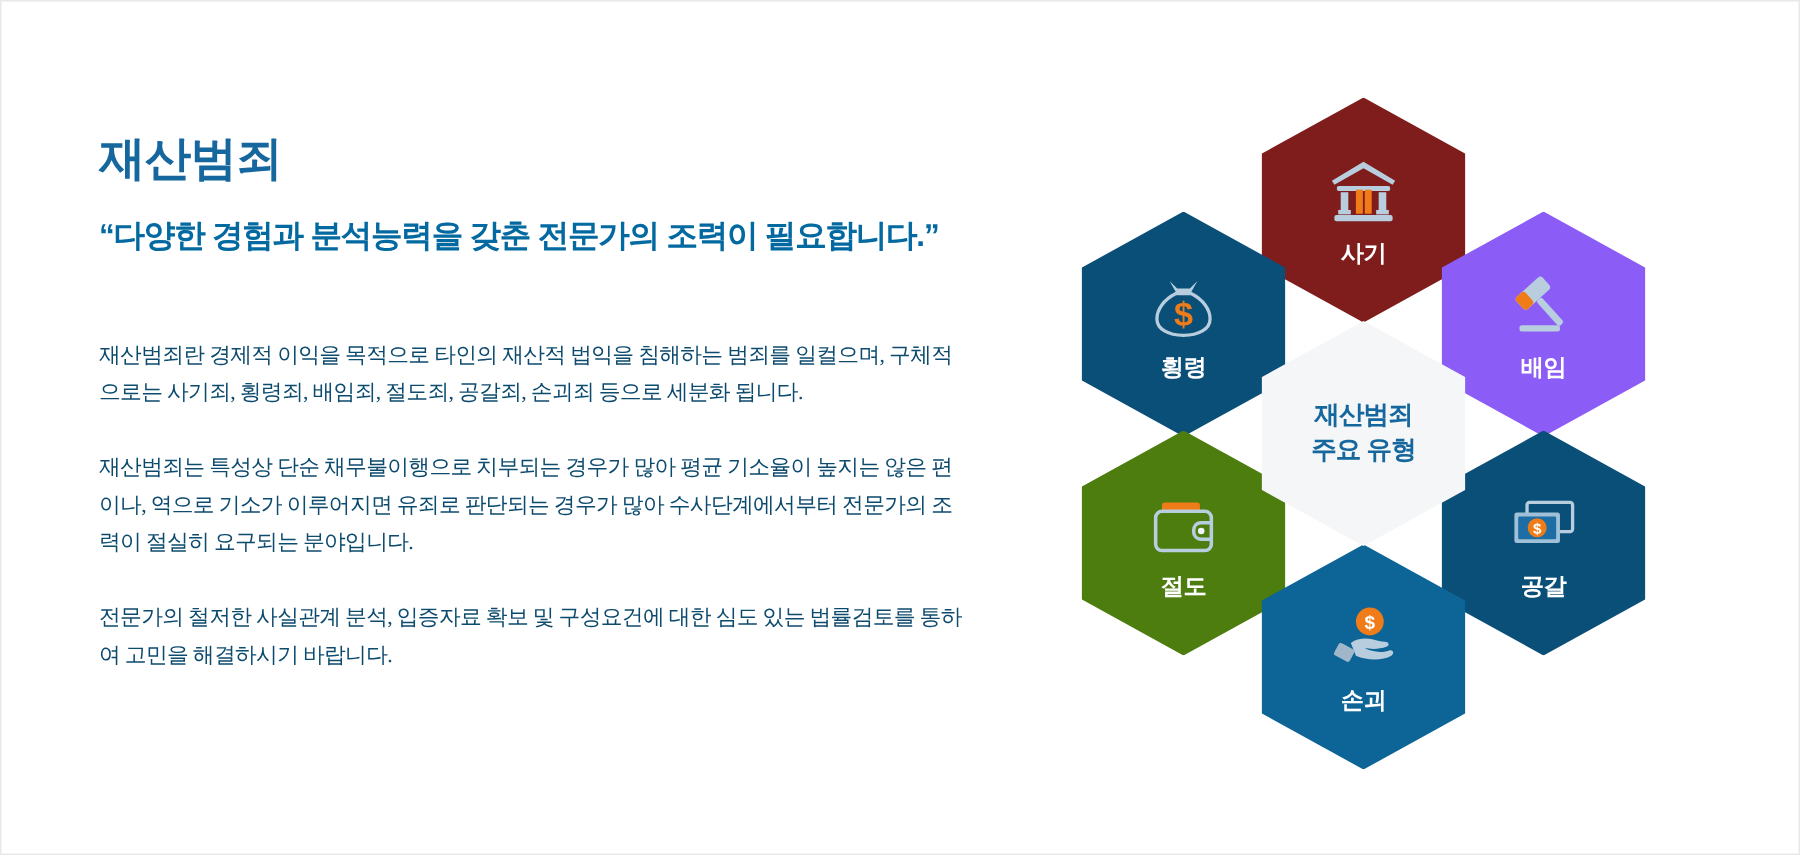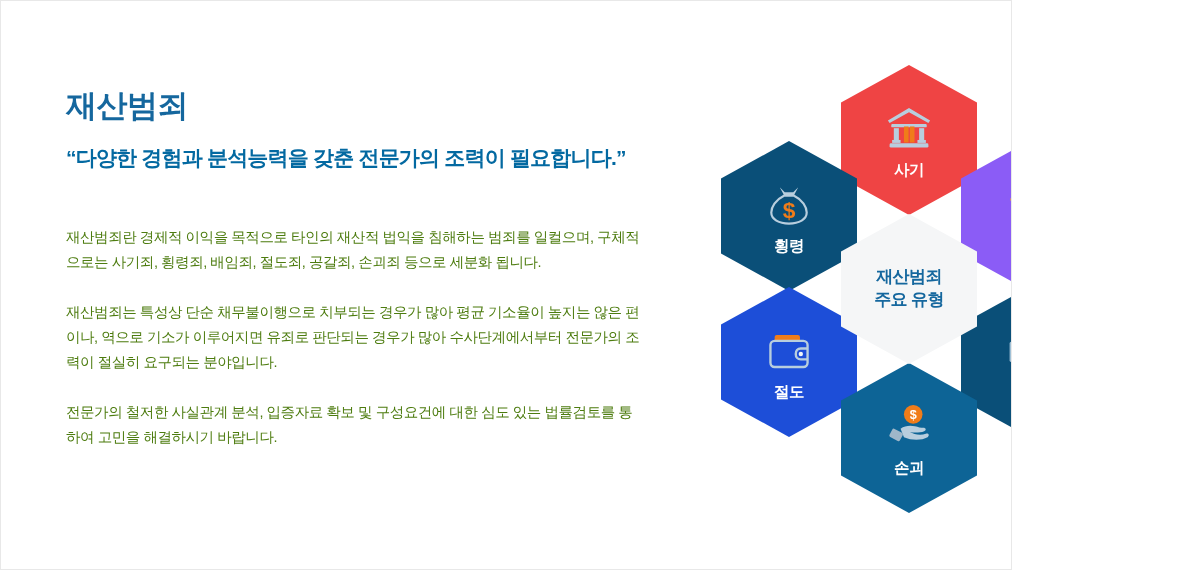--- a/index.html
+++ b/index.html
@@ -5,21 +5,21 @@
   html, body {
     margin: 0;
     padding: 0;
     background: #ffffff;
   }
   body {
     font-family: "Liberation Sans", "DejaVu Sans", sans-serif;
   }
   #page {
     position: relative;
-    width: 1012px;
+    width: 1200px;
     height: 570px;
     background: #ffffff;
     box-sizing: border-box;
     border: 1px solid #e8e8e8;
     overflow: hidden;
   }
 
   
   .left-col {
     position: absolute;
@@ -43,24 +43,25 @@
     letter-spacing: -0.8px;
     line-height: 1.25;
     white-space: nowrap;
   }
   .body-block {
     margin-top: 54px;
   }
   .body-para {
     font-size: 14.5px;
     line-height: 25px;
-    color: #4d7c0f;
+    color: #0c4a6e;
     letter-spacing: -0.45px;
     margin: 0 0 25px 0;
     max-width: 580px;
+    font-family: Liberation Serif, serif;
   }
   .body-para:last-child { margin-bottom: 0; }
 
   
   .hex-wrap {
     position: absolute;
     left: 700px;
     top: 46px;
     width: 420px;
     height: 460px;
@@ -134,21 +135,21 @@
 
     <div class="body-block">
       <p class="body-para">재산범죄란 경제적 이익을 목적으로 타인의 재산적 법익을 침해하는 범죄를 일컬으며, 구체적으로는 사기죄, 횡령죄, 배임죄, 절도죄, 공갈죄, 손괴죄 등으로 세분화 됩니다.</p>
       <p class="body-para">재산범죄는 특성상 단순 채무불이행으로 치부되는 경우가 많아 평균 기소율이 높지는 않은 편이나, 역으로 기소가 이루어지면 유죄로 판단되는 경우가 많아 수사단계에서부터 전문가의 조력이 절실히 요구되는 분야입니다.</p>
       <p class="body-para">전문가의 철저한 사실관계 분석, 입증자료 확보 및 구성요건에 대한 심도 있는 법률검토를 통하여 고민을 해결하시기 바랍니다.</p>
     </div>
   </div>
 
   <div class="hex-wrap">
 
-    <div class="hex hex-top" style="background: #ef4444; text-align: right;">
+    <div class="hex hex-top" style="background: #7f1d1d; text-align: right;">
       <svg class="hex-icon" viewBox="0 0 64 64">
         <path d="M32 7 L57 22 L55 25 L32 12 L9 25 L7 22 Z" fill="#b8cede"></path>
         <rect x="11" y="26" width="42" height="4" rx="1.4" fill="#b8cede"></rect>
         <rect x="14" y="31" width="6" height="15" fill="#b8cede"></rect>
         <rect x="44" y="31" width="6" height="15" fill="#b8cede"></rect>
         <rect x="26" y="29" width="5.5" height="19" fill="#f07c19"></rect>
         <rect x="33" y="29" width="5.5" height="19" fill="#f07c19"></rect>
         <rect x="12" y="45" width="10" height="3.5" fill="#b8cede"></rect>
         <rect x="42" y="45" width="10" height="3.5" fill="#b8cede"></rect>
         <rect x="9" y="49" width="46" height="5" rx="1.6" fill="#b8cede"></rect>
@@ -170,21 +171,21 @@
         <g transform="rotate(-42 32 30)">
           <rect x="18" y="11" width="28" height="13" rx="3" fill="#b8cede"></rect>
           <rect x="18" y="11" width="10" height="13" rx="3" fill="#f07c19"></rect>
           <rect x="29.5" y="24" width="5.5" height="27" rx="2" fill="#b8cede"></rect>
         </g>
         <rect x="13" y="46" width="32" height="5" rx="2" fill="#b8cede"></rect>
       </svg>
       <span class="hex-label">배임</span>
     </div>
 
-    <div class="hex hex-ll" style="background: #1d4ed8;">
+    <div class="hex hex-ll" style="background: #4d7c0f;">
       <svg class="hex-icon" viewBox="0 0 64 64">
         <rect x="15" y="13" width="30" height="8" rx="2.5" fill="#f07c19"></rect>
         <rect x="10" y="20" width="44" height="31" rx="5" fill="none" stroke="#b8cede" stroke-width="2.8"></rect>
         <path d="M54 29 L46 29 C42 29 40 32 40 35.5 C40 39 42 42 46 42 L54 42" fill="none" stroke="#b8cede" stroke-width="2.8"></path>
         <circle cx="46" cy="35.5" r="2.6" fill="#eef4f8"></circle>
       </svg>
       <span class="hex-label">절도</span>
     </div>
 
     <div class="hex hex-lr" style="background: rgb(10, 79, 120);">

